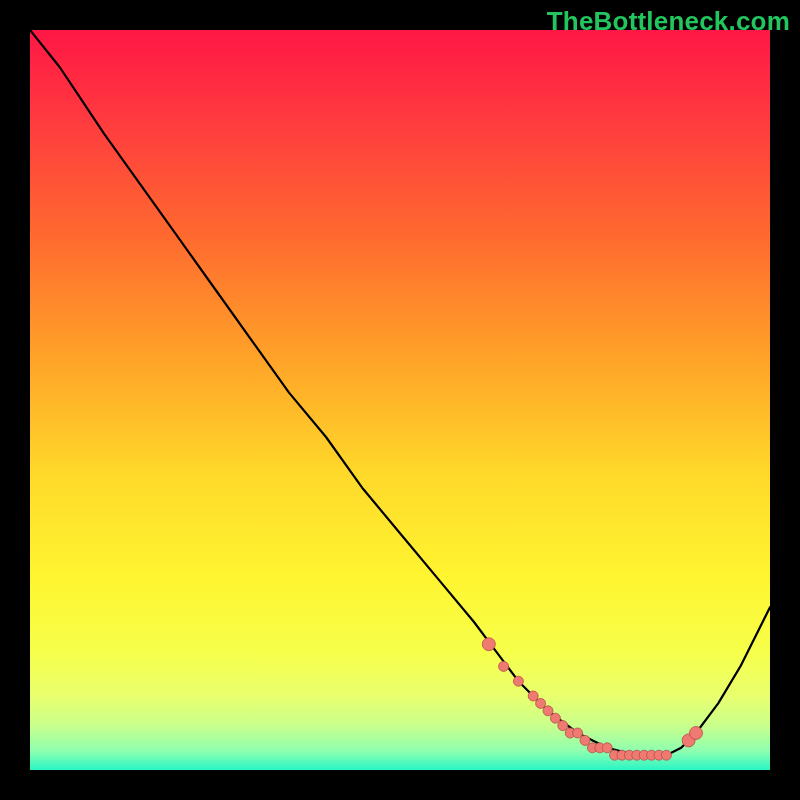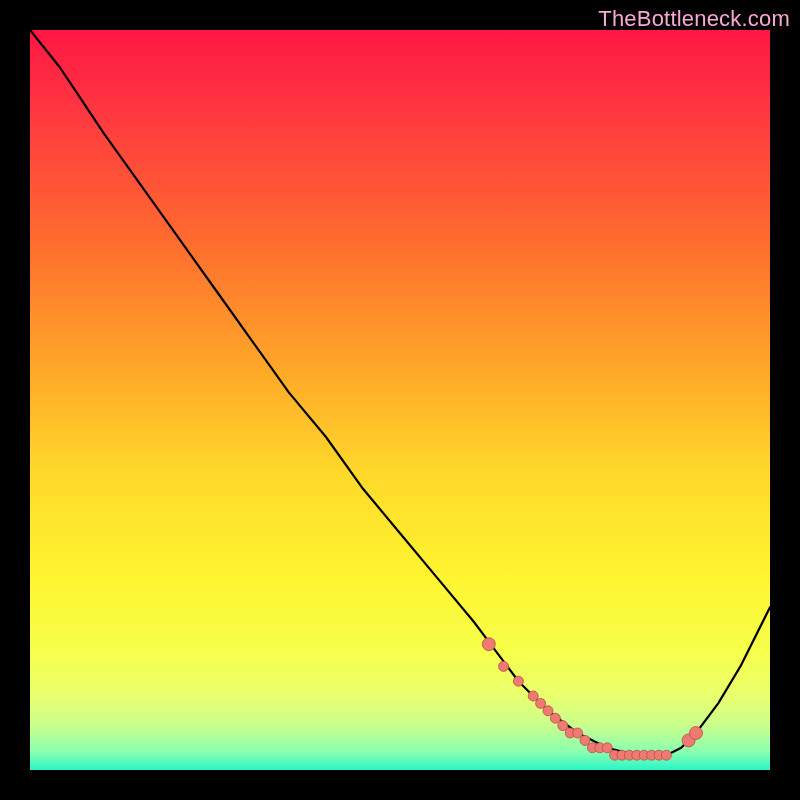--- a/index.html
+++ b/index.html
@@ -14,23 +14,23 @@
   .frame {
     position: relative;
     width: 800px;
     height: 800px;
     background: #000;
   }
   .watermark {
     position: absolute;
     top: 6px;
     right: 10px;
-    color: #f9a8d4;
-    font-size: 22px;
-    font-weight: 400;
+    color: #22c55e;
+    font-size: 26px;
+    font-weight: 700;
     letter-spacing: 0.2px;
     pointer-events: none;
   }
   .plot-wrap {
     position: absolute;
     left: 30px;
     top: 30px;
     width: 740px;
     height: 740px;
   }

